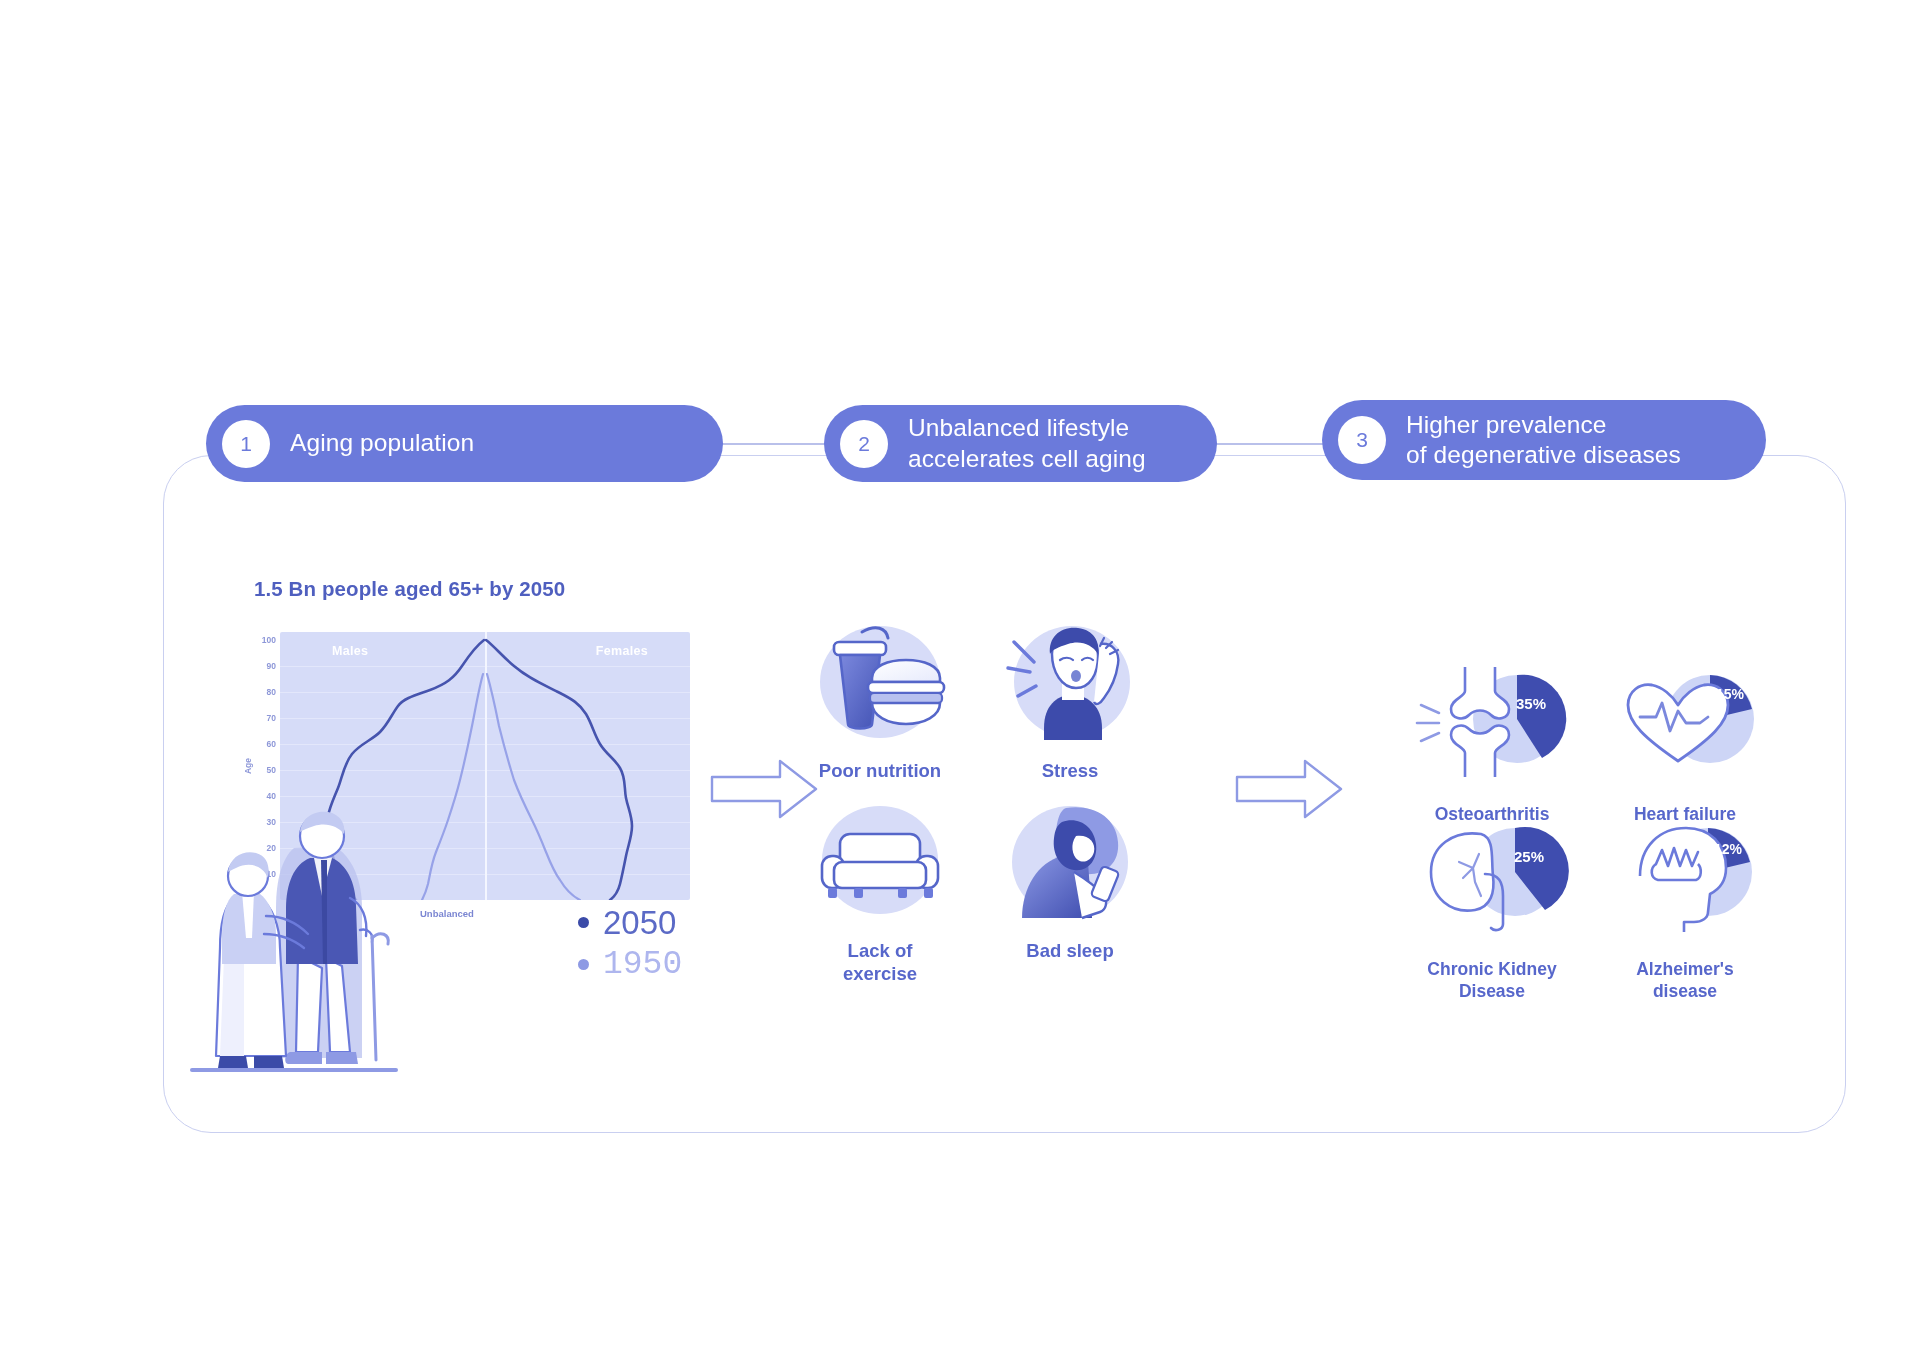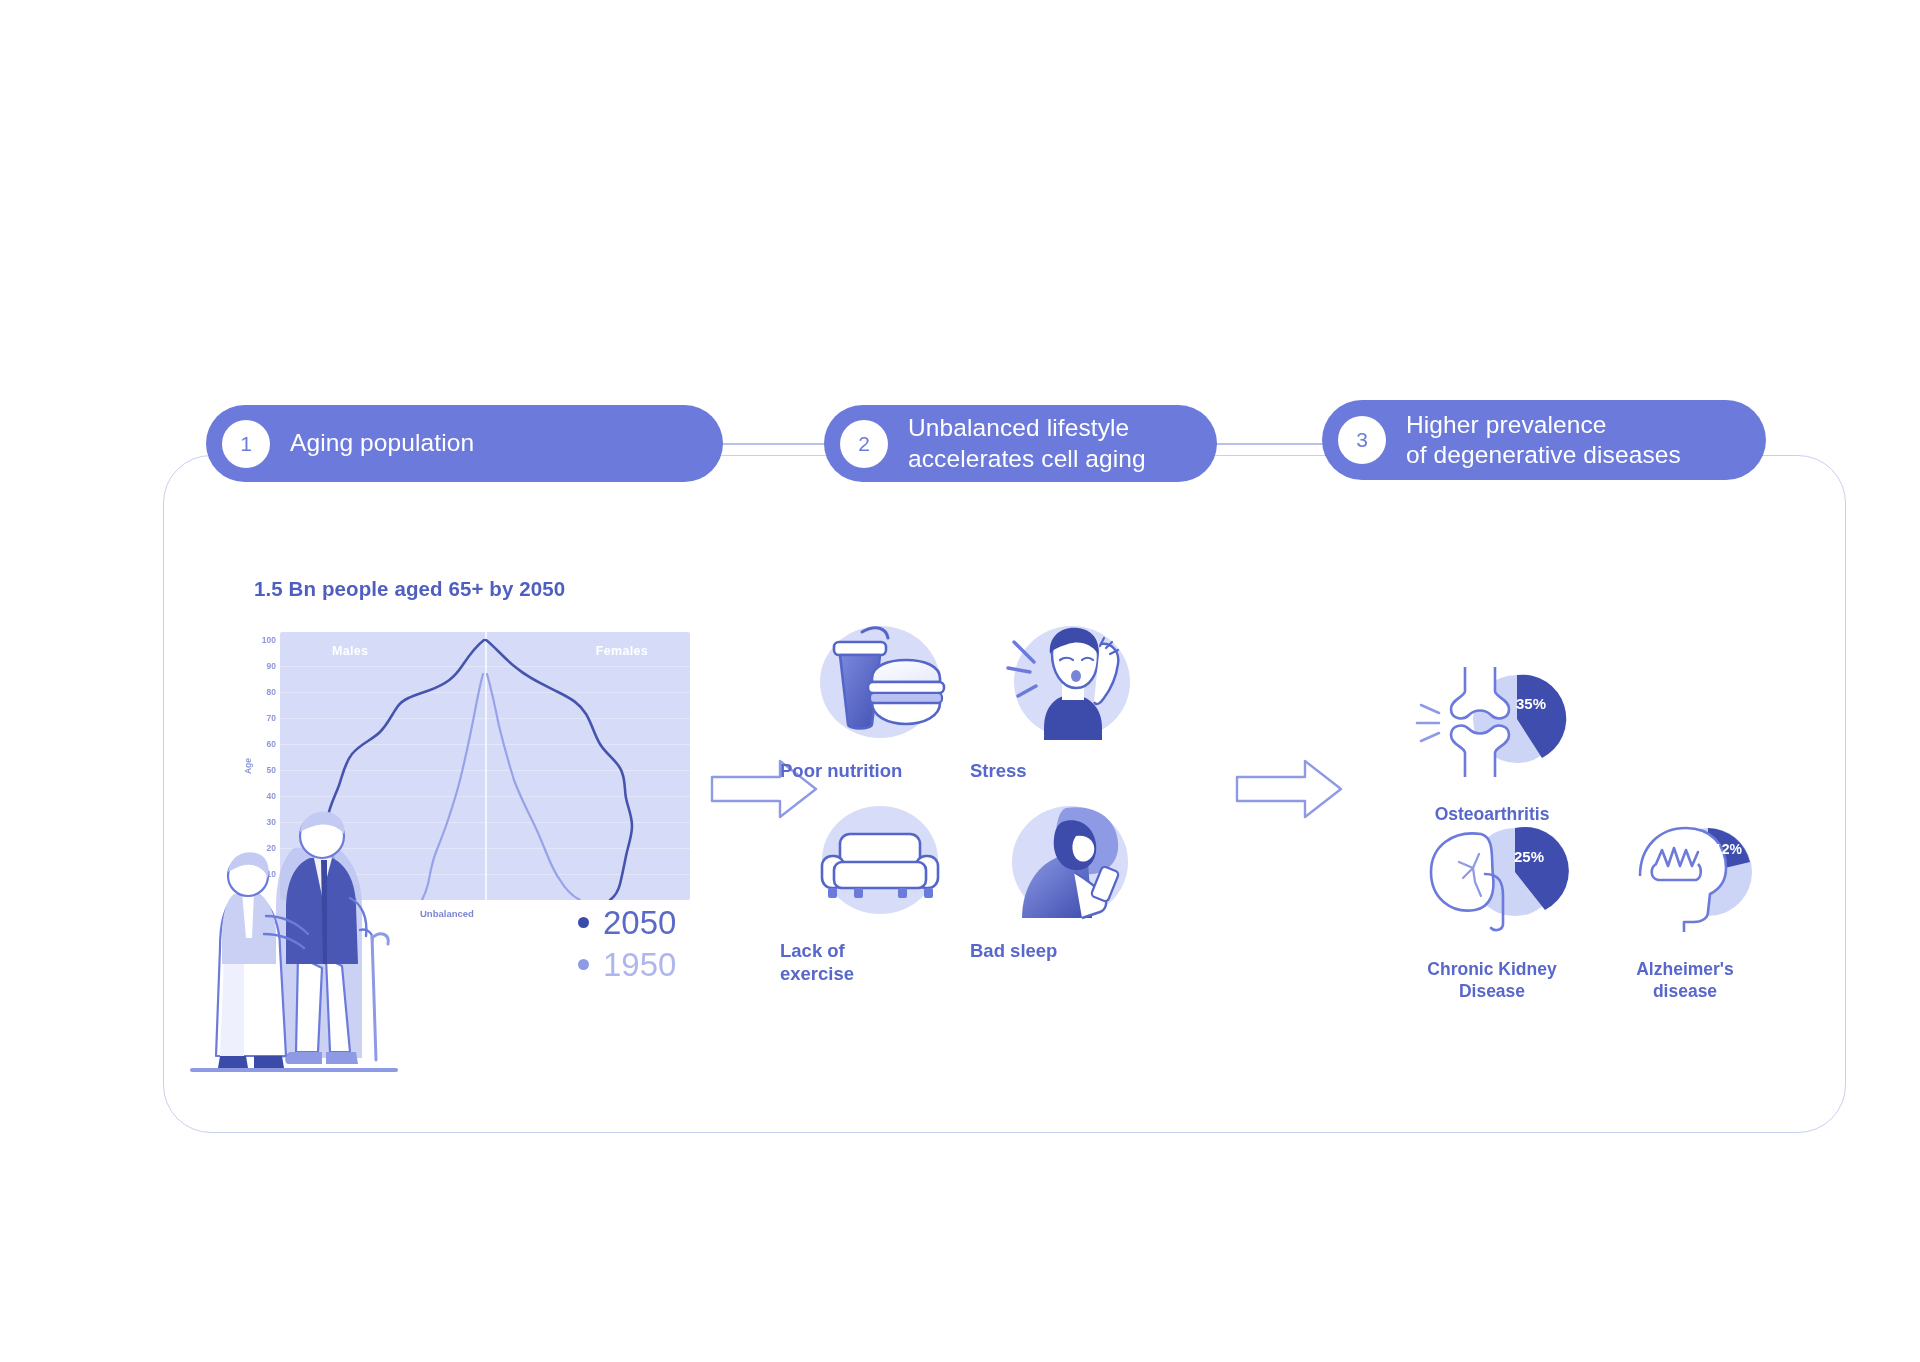--- a/index.html
+++ b/index.html
@@ -72,30 +72,30 @@
   .xaxis-name{
     position:absolute;left:420px;top:908px;font-size:9.5px;color:#7b86d2;font-weight:700;
   }
 
   
   .legend{position:absolute;left:578px;top:906px;}
   .legend .row{display:flex;align-items:center;margin-bottom:9px;}
   .legend .dot{width:11px;height:11px;border-radius:50%;margin-right:14px;flex:0 0 auto;}
   .legend .lab{font-size:33px;line-height:1;font-weight:400;}
   .legend .r1 .dot{background:#3b4ba8;} .legend .r1 .lab{color:#5b6ac6;}
-  .legend .r2 .dot{background:#8e9ae4;} .legend .r2 .lab{color:#aeb6ee;}
+  .legend .r2 .dot{background:#8e9ae4;} .legend .r2 .lab{color:#aeb6ee;font-family:Liberation Mono, monospace;}
 
   
   .couple{position:absolute;left:190px;top:788px;width:220px;height:290px;}
 
   
   .arrow{position:absolute;}
 
   
-  .habit{position:absolute;width:200px;}
+  .habit{position:absolute;width:200px;text-align:center;}
   .habit .blob{position:relative;width:140px;height:128px;margin:0 auto;}
   .habit .hlabel{
     margin-top:12px;font-size:18.5px;color:#5767cb;font-weight:700;line-height:1.22;
     white-space:pre-line;
   }
   #habit1{left:780px;top:620px;}
   #habit2{left:970px;top:620px;}
   #habit3{left:780px;top:800px;}
   #habit4{left:970px;top:800px;}
 
@@ -369,20 +369,33 @@
         <path d="M58,2 L58,26 C58,32 44,34 44,44 C44,54 56,56 62,50 C68,44 78,44 84,50 C90,56 102,54 102,44 C102,34 88,32 88,26 L88,2" fill="#ffffff" stroke="#6b7adb" stroke-width="2.6" stroke-linejoin="round"></path>
         <path d="M58,112 L58,88 C58,82 44,80 44,70 C44,60 56,58 62,64 C68,70 78,70 84,64 C90,58 102,60 102,70 C102,80 88,82 88,88 L88,112" fill="#ffffff" stroke="#6b7adb" stroke-width="2.6" stroke-linejoin="round"></path>
 
         <path d="M14,40 L32,48 M10,58 L32,58 M14,76 L32,68" fill="none" stroke="#8e9ae4" stroke-width="2.6" stroke-linecap="round"></path>
         <text x="124" y="44" text-anchor="middle" fill="#ffffff" font-size="15" font-weight="700" font-family="'Liberation Sans',sans-serif">35%</text>
       </svg>
     </div>
     <div class="clabel">Osteoarthritis</div>
   </div>
 
+  <div class="cond" id="cond2">
+    <div class="cicon">
+      <svg width="170" height="118" viewBox="0 0 170 118">
+        <circle cx="110" cy="54" r="44" fill="#cdd5f6"></circle>
+        <path d="M110,54 L110,10 A44,44 0 0 1 152,44 Z" fill="#3f4daf"></path>
+        <path d="M78,96 C46,74 28,58 28,40 C28,26 40,18 52,20 C62,22 72,30 78,40
+                 C84,30 94,22 104,20 C116,18 128,26 128,40 C128,58 110,74 78,96 Z" fill="#ffffff" stroke="#6b7adb" stroke-width="2.8" stroke-linejoin="round"></path>
+        <path d="M40,52 L56,52 L62,38 L70,66 L78,46 L86,58 L100,58 L108,52" fill="none" stroke="#7b88dd" stroke-width="2.8" stroke-linecap="round" stroke-linejoin="round"></path>
+        <text x="130" y="34" text-anchor="middle" fill="#ffffff" font-size="14" font-weight="700" font-family="'Liberation Sans',sans-serif">15%</text>
+      </svg>
+    </div>
+    <div class="clabel">Heart failure</div>
+  </div>
 
   <div class="cond" id="cond3">
     <div class="cicon">
       <svg width="170" height="118" viewBox="0 0 170 118">
         <circle cx="108" cy="52" r="44" fill="#cdd5f6"></circle>
         <path d="M108,52 L108,8 A44,44 0 0 1 138,90 Z" fill="#3f4daf"></path>
         <path d="M74,14 C46,10 24,26 24,52 C24,78 44,94 68,90 C84,87 88,72 86,56 C84,38 88,18 74,14 Z" fill="#ffffff" stroke="#6b7adb" stroke-width="2.6" stroke-linejoin="round"></path>
         <path d="M72,34 L66,48 M66,48 L52,42 M66,48 L56,58 M66,48 L68,62 M68,62 L74,76" fill="none" stroke="#8e9ae4" stroke-width="2.2" stroke-linecap="round"></path>
         <path d="M78,54 C92,54 96,62 96,76 L96,104 C96,110 88,112 84,108" fill="none" stroke="#6b7adb" stroke-width="2.6" stroke-linecap="round"></path>
         <text x="122" y="42" text-anchor="middle" fill="#ffffff" font-size="15" font-weight="700" font-family="'Liberation Sans',sans-serif">25%</text>

